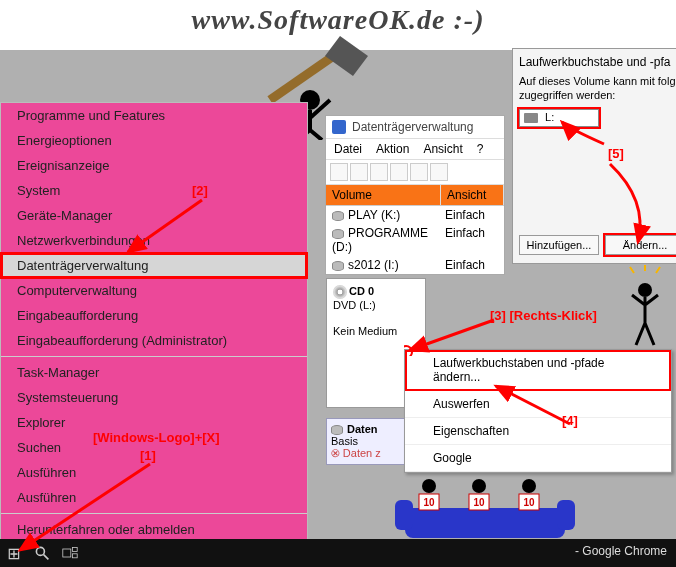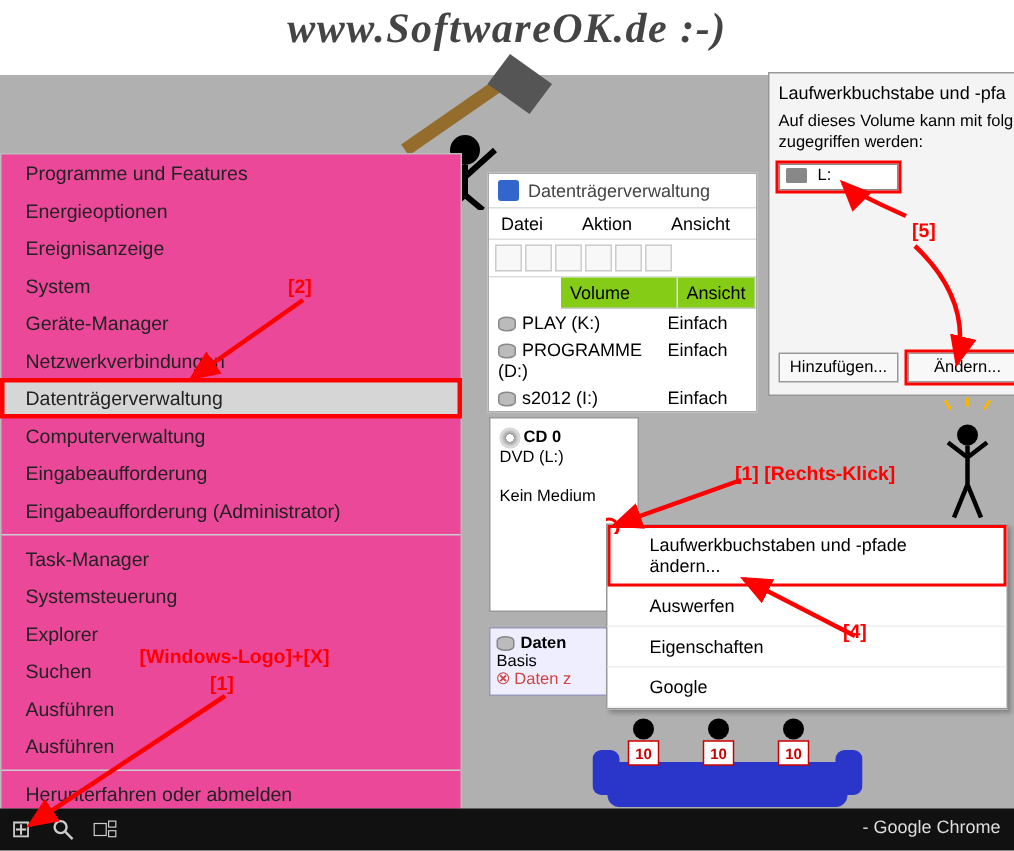--- a/index.html
+++ b/index.html
@@ -23,24 +23,24 @@
 }
 .mgmt-window {
   position: absolute; top: 115px; left: 325px;
   width: 180px;
   background: #fff; border: 1px solid #aaa;
 }
 .mgmt-title {
   display: flex; align-items: center; gap: 6px;
   padding: 4px 6px; font-size: 12px; color: #444;
 }
-.mgmt-menu { display: flex; gap: 26px; padding: 3px 8px; font-size: 12px; border-top: 1px solid #ddd; border-bottom: 1px solid #ddd; }
+.mgmt-menu { display: flex; gap: 14px; padding: 3px 8px; font-size: 12px; border-top: 1px solid #ddd; border-bottom: 1px solid #ddd; }
 .mgmt-toolbar { display: flex; gap: 2px; padding: 3px 4px; border-bottom: 1px solid #ddd; }
 .tb-btn { width: 18px; height: 18px; border: 1px solid #ccc; background: #f8f8f8; display: inline-block; }
-.vol-head { display: flex; background: #84cc16; border-bottom: 1px solid #ccc; font-size: 12px; margin-left: 48px; }
+.vol-head { display: flex; background: #f97316; border-bottom: 1px solid #ccc; font-size: 12px; }
 .vol-head > div { padding: 3px 6px; border-right: 1px solid #ddd; }
 .vh1 { width: 115px; } .vh2 { flex: 1; }
 .vol-row { display: flex; font-size: 12px; padding: 2px 6px; }
 .vol-row .c1 { width: 113px; } .vol-row .c2 { flex: 1; }
 .cyl { display: inline-block; width: 12px; height: 10px; border-radius: 50% / 30%; background: #bbb; border: 1px solid #888; margin-right: 4px; vertical-align: middle; }
 
 .cd-box {
   position: absolute; top: 278px; left: 326px; width: 100px; height: 130px;
   background: #fff; border: 1px solid #999; padding: 6px; font-size: 11px;
 }
@@ -267,21 +267,21 @@
 <div class="anno" style="top:183px;left:192px">[2]</div>
 <svg class="arrow" style="top:196px;left:120px" width="90" height="60">
   <defs>
       <marker id="ah2" markerWidth="8" markerHeight="8" refX="6" refY="3" orient="auto">
         <path d="M0,0 L7,3 L0,6 Z" fill="#f00"></path>
       </marker>
     </defs>
   <path d="M82,4 L8,56" stroke="#f00" stroke-width="3" marker-end="url(#ah2)"></path>
 </svg>
 
-<div class="anno" style="top:308px;left:490px">[1] [Rechts-Klick]</div>
+<div class="anno" style="top:308px;left:490px">[3] [Rechts-Klick]</div>
 <svg class="arrow" style="top:316px;left:404px" width="100" height="40">
   <defs>
       <marker id="ah3" markerWidth="8" markerHeight="8" refX="6" refY="3" orient="auto">
         <path d="M0,0 L7,3 L0,6 Z" fill="#f00"></path>
       </marker>
     </defs>
   <path d="M90,4 L6,34" stroke="#f00" stroke-width="3" marker-end="url(#ah3)"></path>
   <circle cx="2" cy="36" r="6" stroke="#f00" stroke-width="2" fill="none"></circle>
 </svg>
 

